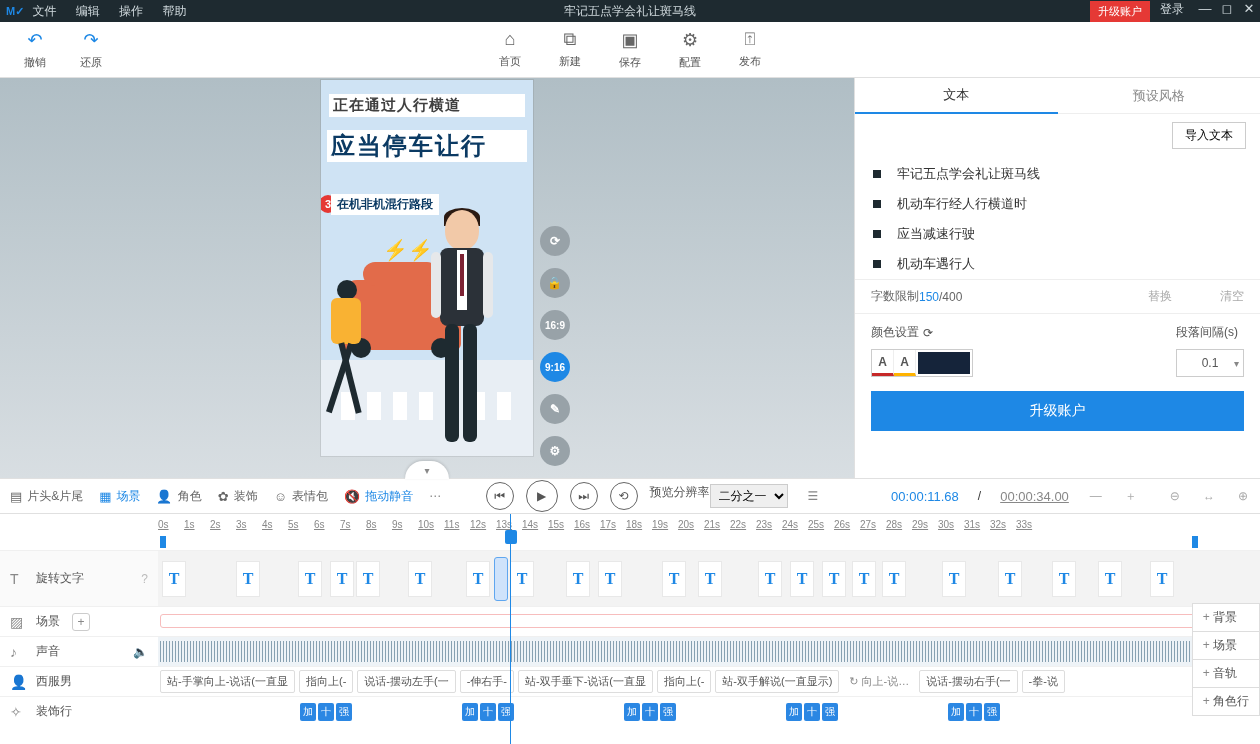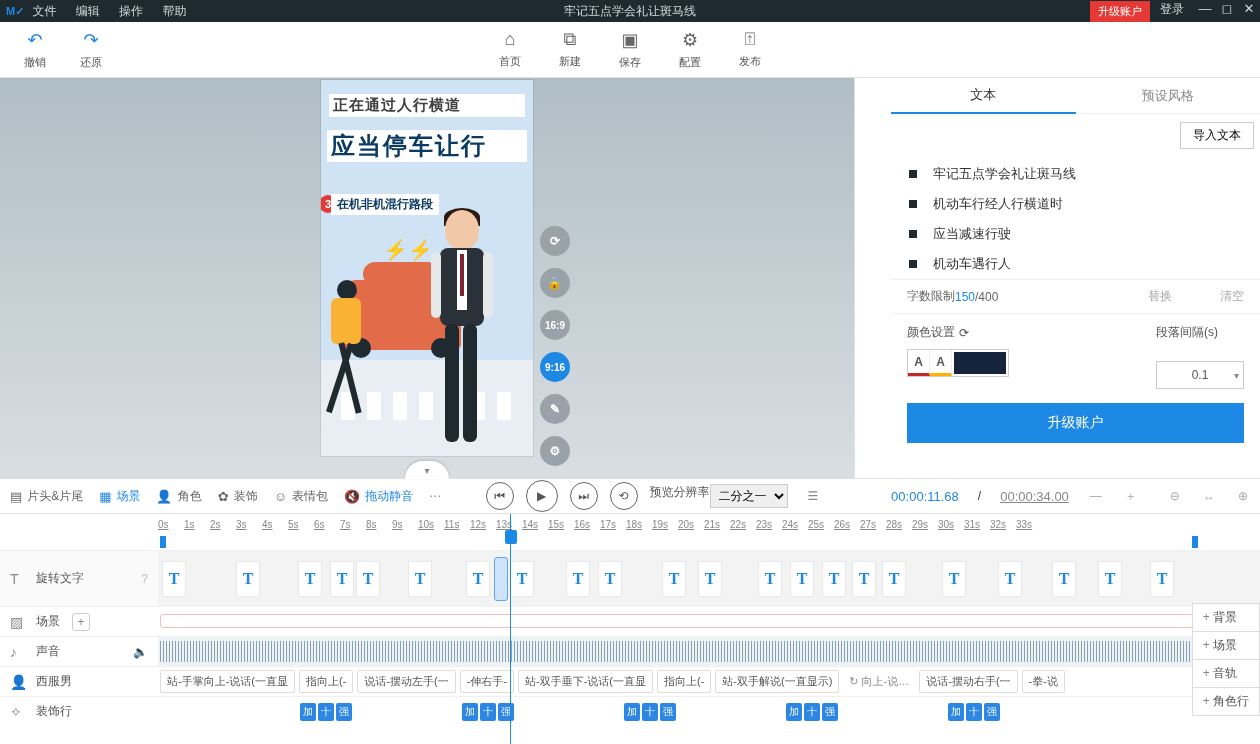--- a/index.html
+++ b/index.html
@@ -54,42 +54,42 @@
 .stage .suit .arm2{width:10px;height:66px;background:#e6e8ea;position:absolute;top:42px;right:4px;border-radius:6px;}
 .stage .suit .legs{width:14px;height:118px;background:#1e2a30;position:absolute;top:114px;left:18px;border-radius:6px;}
 .stage .suit .legs2{width:14px;height:118px;background:#1e2a30;position:absolute;top:114px;left:36px;border-radius:6px;}
 
 .side-tools { position:absolute; left:540px; top:148px; display:flex; flex-direction:column; gap:12px; }
 .side-tools .t { width:30px;height:30px;border-radius:50%;background:#98a2a8;color:#fff;display:flex;align-items:center;justify-content:center;font-size:12px;font-weight:600;cursor:pointer;}
 .side-tools .t.active{background:#1e88e5;}
 .side-tools .ratio{font-size:10px;}
 
 
-.panel { width: 406px; background:#fff; border-left:1px solid #e0e0e0; display:flex; flex-direction:column;padding-left:36px; }
+.panel { width: 406px; background:#fff; border-left:1px solid #e0e0e0; display:flex; flex-direction:column; }
 .panel .tabs{display:flex;height:36px;}
 .panel .tabs div{flex:1;display:flex;align-items:center;justify-content:center;color:#888;font-size:13px;cursor:pointer;border-bottom:1px solid #eee;}
 .panel .tabs div.active{color:#333;border-bottom:2px solid #1e88e5;}
-.panel .import{align-self:flex-end;margin:8px 6px 6px;border:1px solid #ccc;padding:4px 12px;font-size:12px;background:#fff;cursor:pointer;}
+.panel .import{align-self:flex-end;margin:8px 14px 6px;border:1px solid #ccc;padding:4px 12px;font-size:12px;background:#fff;cursor:pointer;}
 .panel .textlist{padding:4px 18px 0;max-height:130px;overflow:hidden;}
 .panel .textlist .row{display:flex;align-items:center;gap:16px;padding:6px 0;font-size:13px;}
 .panel .textlist .row .sq{width:8px;height:8px;background:#1e2a30;}
 .panel .limit{display:flex;align-items:center;border-top:1px solid #eee;border-bottom:1px solid #eee;padding:8px 16px;font-size:12px;color:#666;}
 .panel .limit .n1{color:#1e88e5;}
 .panel .limit .ops{margin-left:auto;display:flex;gap:48px;color:#aaa;}
 .panel .settings{display:flex;padding:10px 16px 8px;gap:24px;font-size:12px;color:#555;align-items:flex-start;}
 .panel .settings .col{display:flex;flex-direction:column;gap:8px;}
 .panel .settings .lbl{white-space:nowrap;display:flex;align-items:center;gap:4px;}
 .panel .font-select{border:1px solid #ccc;padding:5px 20px 5px 8px;font-size:12px;width:126px;position:relative;}
 .panel .font-select::after{content:"▾";position:absolute;right:6px;color:#888;}
 .panel .color-btn{display:flex;align-items:center;border:1px solid #ccc;}
 .panel .color-btn .a{width:22px;height:26px;display:flex;align-items:center;justify-content:center;font-weight:700;border-right:1px solid #eee;}
 .panel .color-btn .a.u{border-bottom:3px solid #c62828;line-height:18px;}
 .panel .color-btn .a.u2{border-bottom:3px solid #ffb300;line-height:18px;}
 .panel .color-btn .sw{width:52px;height:22px;background:#15243a;margin:2px;}
-.panel .gap-input{border:1px solid #ccc;width:88px;height:28px;display:flex;align-items:center;justify-content:center;position:relative;margin-top:12px;}
+.panel .gap-input{border:1px solid #ccc;width:68px;height:28px;display:flex;align-items:center;justify-content:center;position:relative;}
 .panel .gap-input::after{content:"▾";position:absolute;right:4px;color:#888;font-size:10px;}
 .panel .apply{margin:6px 16px 12px;height:40px;background:#1e88e5;color:#fff;display:flex;align-items:center;justify-content:center;font-size:14px;cursor:pointer;}
 
 
 .tabbar { height:36px; border-top:1px solid #e0e0e0; border-bottom:1px solid #e0e0e0; display:flex; align-items:center; padding:0 10px; gap:16px;}
 .tabbar .tab{display:flex;align-items:center;gap:5px;color:#666;font-size:12px;cursor:pointer;}
 .tabbar .tab.active{color:#1e88e5;}
 .tabbar .tab .ic{font-size:13px;}
 .tabbar .more{color:#888;cursor:pointer;}
 .tabbar .center{margin-left:auto;margin-right:auto;display:flex;align-items:center;gap:12px;}

